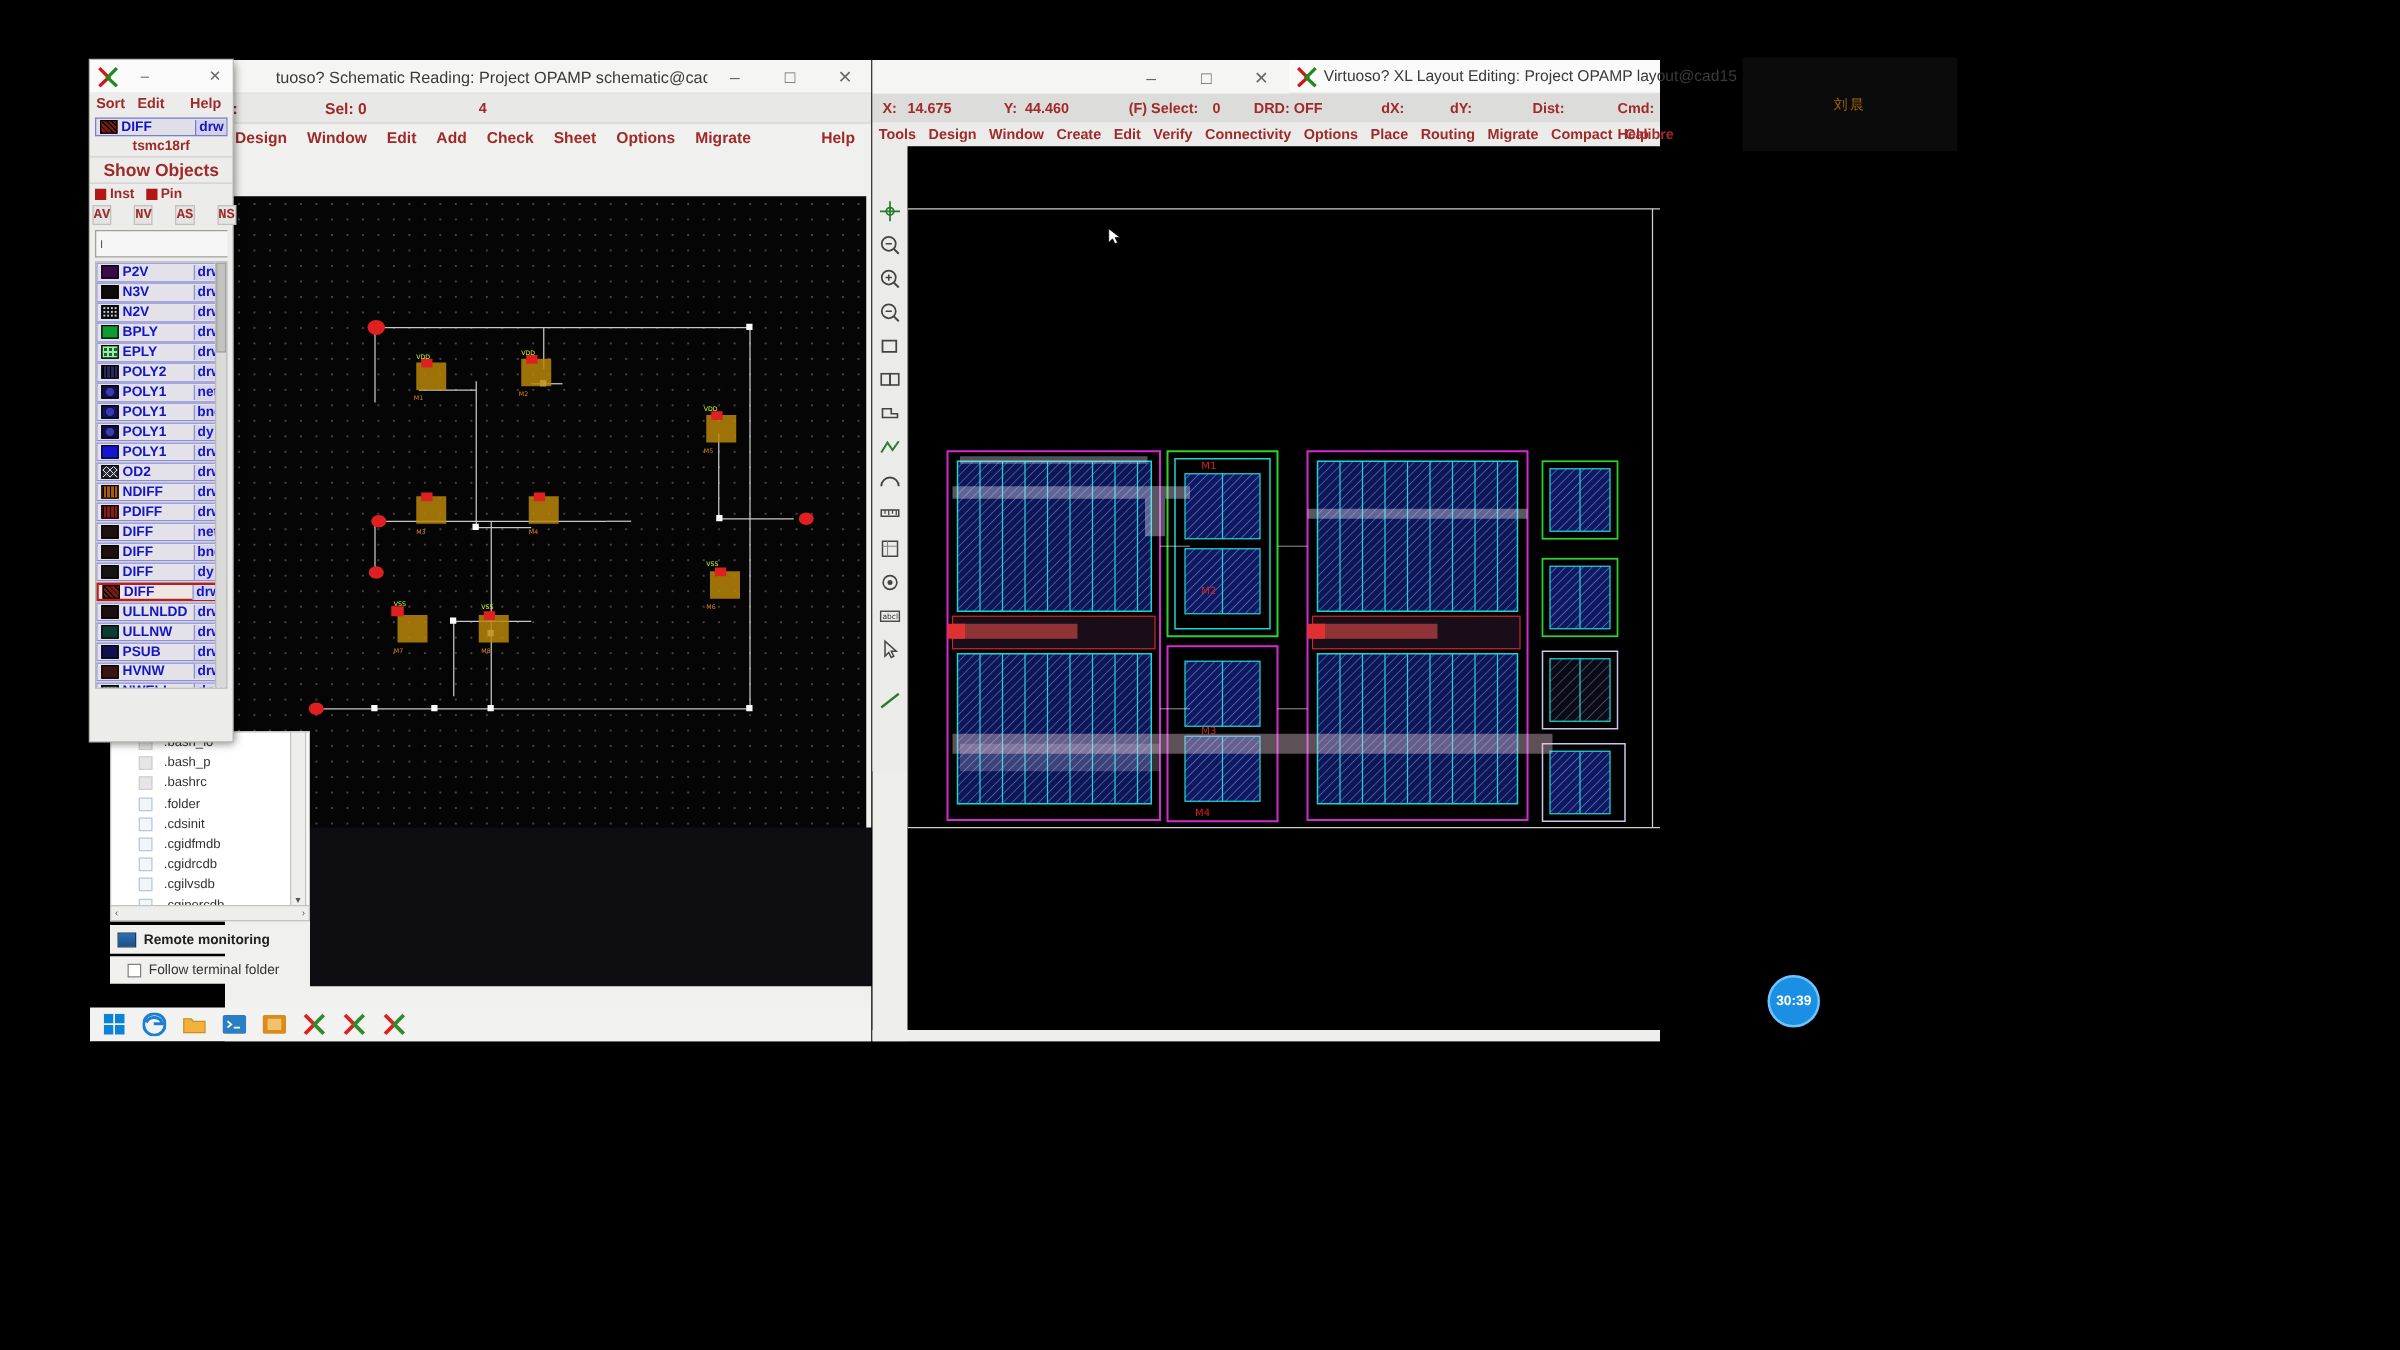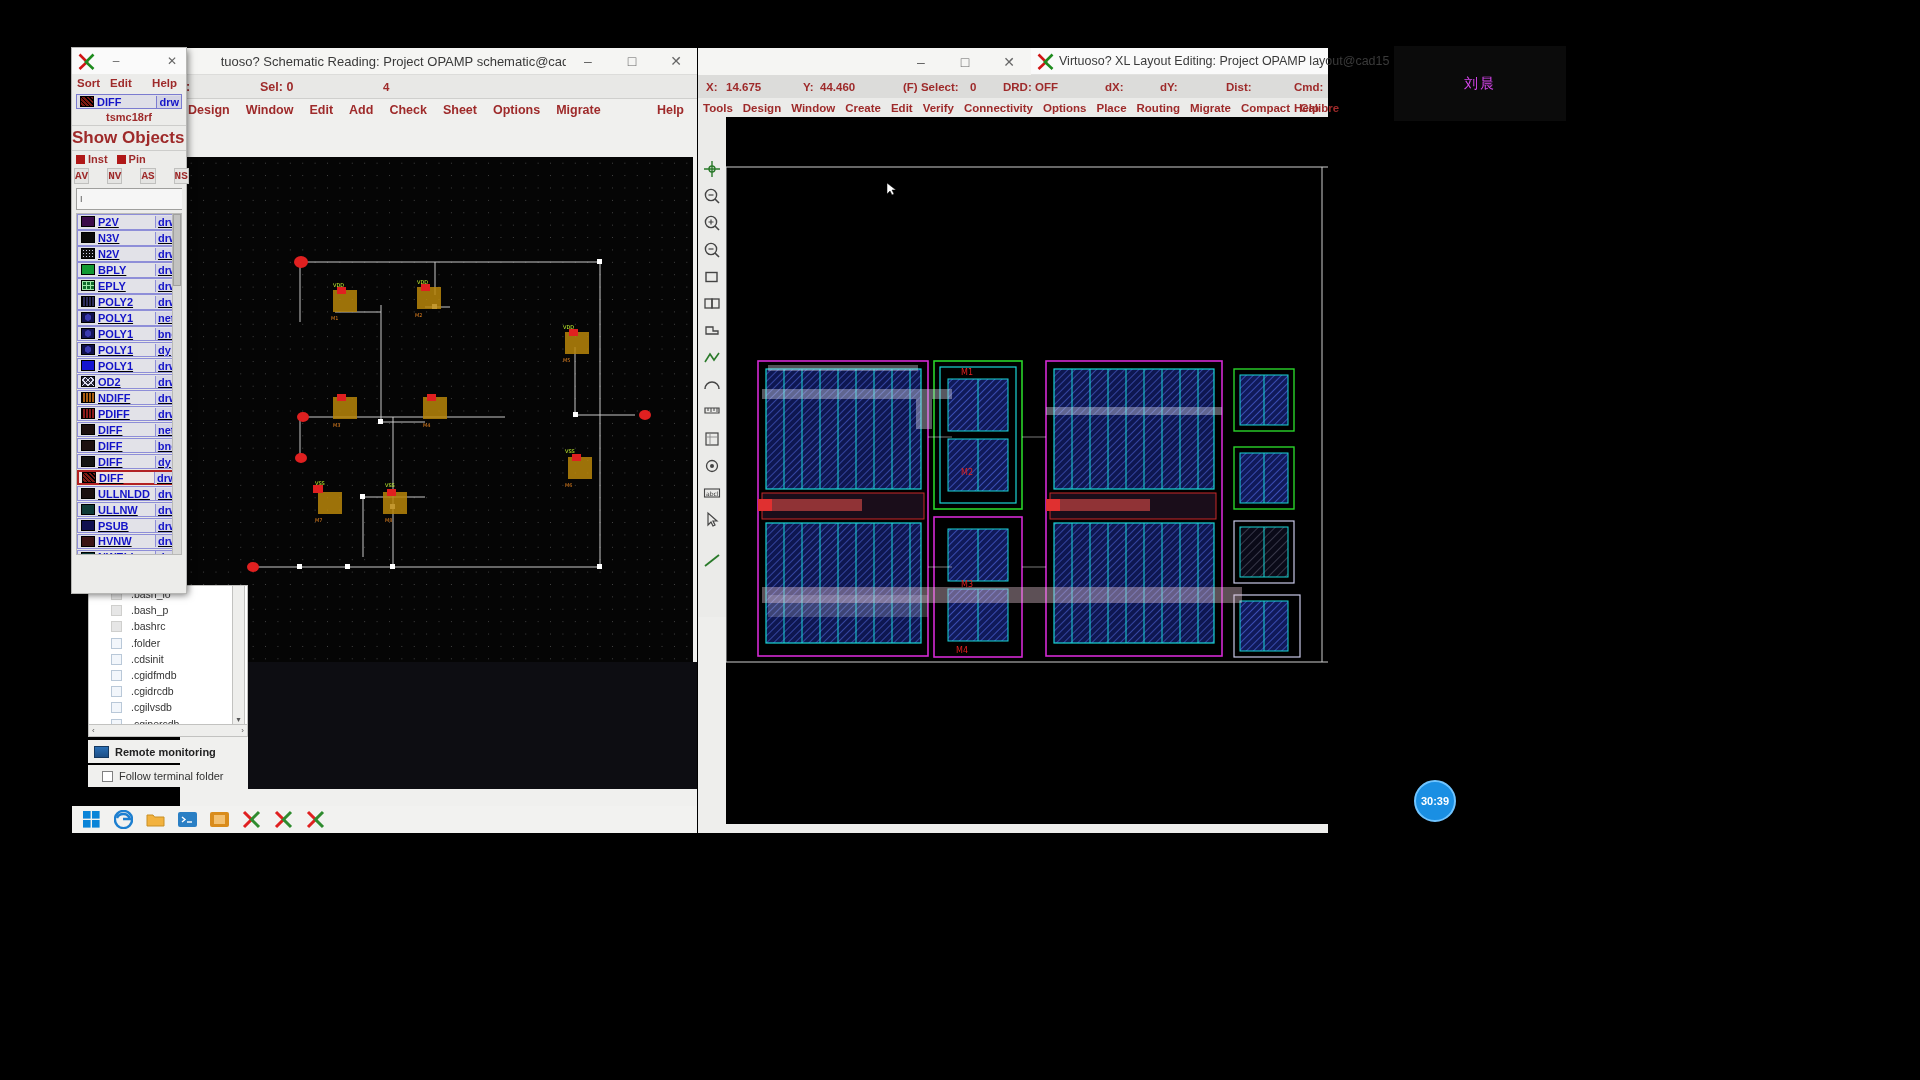--- a/index.html
+++ b/index.html
@@ -52,35 +52,35 @@
      font-weight:bold; color:#9e2a2a; background:#ececea; }
   .lsw-menubar .mi { padding:0 5px; }
   .cur-layer { margin:2px 4px 0 4px; height:15px; display:flex; align-items:center;
      border:1px solid #7b7bd0; background:#dfdfe8; }
   .sw { width:14px; height:11px; margin:0 3px; flex:none; border:1px solid #000;}
   .cur-layer .nm { font-size:11px; font-weight:bold; color:#1414c8; flex:1; }
   .cur-layer .pp { font-size:11px; font-weight:bold; color:#1414c8;
      border-left:1px solid #7b7bd0; padding:0 2px; background:#d2d2e4;}
   .tech { text-align:center; font-size:11px; font-weight:bold; color:#9e2a2a;
      padding:2px 0; }
-  .showobj { font-size:17px; font-weight:bold; color:#9e2a2a;
+  .showobj { text-align:center; font-size:14px; font-weight:bold; color:#9e2a2a;
      border-top:1px solid #cdcdcb; border-bottom:1px solid #cdcdcb; padding:2px 0;}
   .ip-row { display:flex; align-items:center; justify-content:flex-start;
      padding:2px 0 2px 4px; gap:3px; font-size:11px; font-weight:bold; color:#9e2a2a;}
   .ip-box { width:9px;height:9px;background:#b01818;display:inline-block;}
   .vbtns { display:flex; padding:1px 2px; gap:18px;font-family:Liberation Mono, monospace; }
   .vbtn { flex:1; text-align:center; font-size:11px; font-weight:bold; color:#9e2a2a;
      background:#e4e4e2; border:1px solid #c0c0be; padding:1px 0;}
   .filterbox { margin:3px 4px; height:22px; background:#f6f6f6;
      border:1px solid #9f9f9d; border-right:none; }
   .filterbox .car { font-size:9px; color:#555; padding-left:3px; line-height:20px;}
   .layerlist { margin:0 4px; background:#e8e8e6; border:1px solid #b9b9b7;
      height:342px; overflow:hidden; position:relative; }
   .lrow { display:flex; align-items:center; height:15.6px;
-     border:1px solid #8e8ed8; background:#e2e2e8; margin-bottom:.4px;text-decoration:underline;}
+     border:1px solid #8e8ed8; background:#e2e2e8; margin-bottom:.4px;}
   .lrow.sel { border:2px solid #b22222; background:#efe6e4; }
   .lrow .nm { flex:1; font-size:11px; font-weight:bold; color:#1414c8;
      white-space:nowrap; overflow:hidden; }
   .lrow .pp { font-size:11px; font-weight:bold; color:#1414c8; background:#d6d6e6;
      border-left:1px solid #8e8ed8; padding:0 2px; min-width:25px; text-align:left;}
   .lsw-scroll { position:absolute; right:0; top:0; width:9px; height:100%;
      background:#dadad8; border-left:1px solid #b9b9b7;}
   .lsw-thumb { position:absolute; left:0; top:0; width:100%; height:72px;
      background:#c2c2c0; border:1px solid #a0a09e;}
 
@@ -149,22 +149,22 @@
   #lay-msgbar { position:absolute; left:0; top:762px; width:630px; height:14px;
      background:#eeeeec; font-size:9.5px; font-weight:bold; color:#9e2a2a;}
   #lay-msgbar span { position:absolute; white-space:nowrap;}
   #lay-msgbar2 { position:absolute; left:0; top:776px; width:630px; height:9px;
      background:#eeeeec; font-size:9px; font-weight:bold; color:#9e2a2a;}
 
   
   #rpanel { position:absolute; left:1394px; top:46px; width:172px; height:75px;
      background:#0b0b0b;}
   #rname { position:absolute; left:1394px; top:46px; width:172px; height:75px;
-     display:flex; align-items:center; justify-content:center; color:#d946ef;
-     font-size:14px; letter-spacing:2px;}
+     display:flex; align-items:center; justify-content:center; color:#a16207;
+     font-size:11px; letter-spacing:2px;}
   #timer { position:absolute; left:1414px; top:780px; width:42px; height:42px;
      border-radius:50%; background:#1a8fe3; border:2px solid #6fc4ff;
      display:flex; align-items:center; justify-content:center; color:#fff;
      font-size:11px; font-weight:bold;}
 </style>
 </head>
 <body>
 
 <div class="screen">
 

